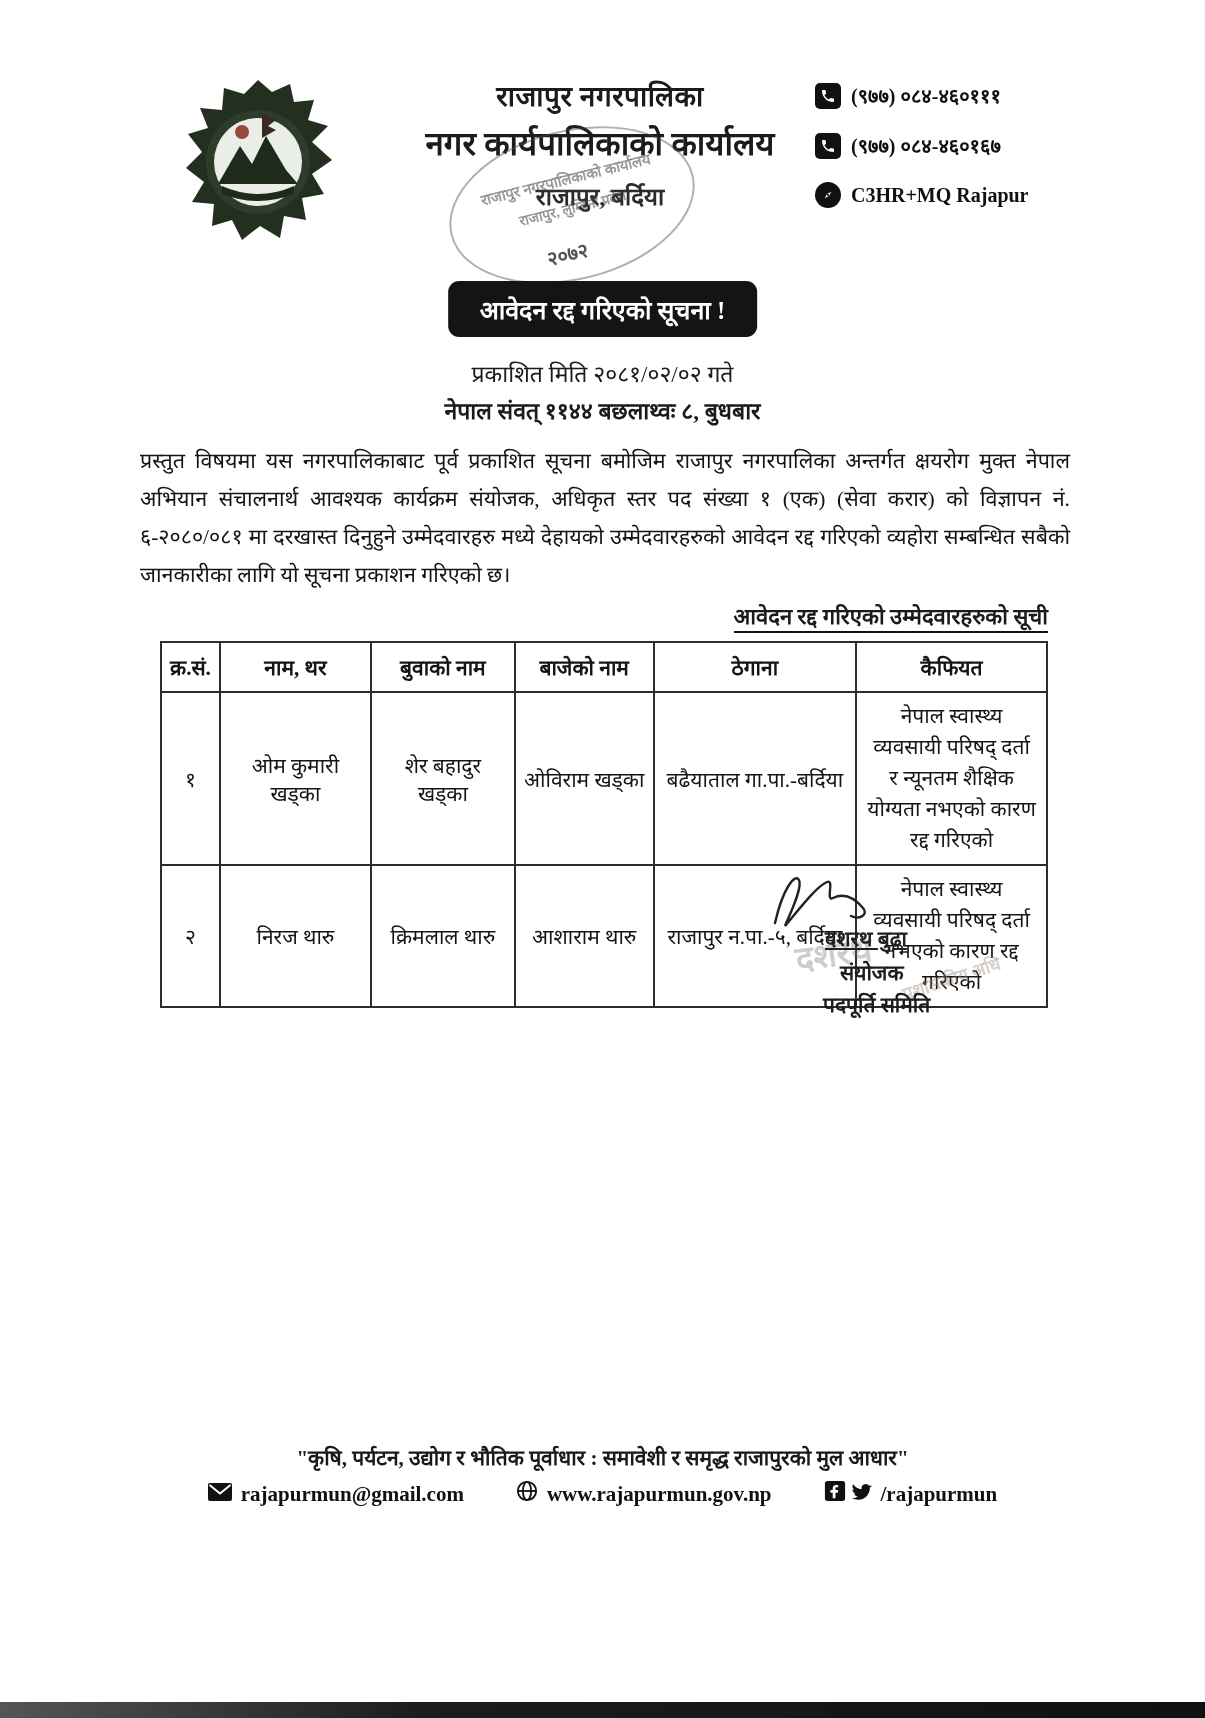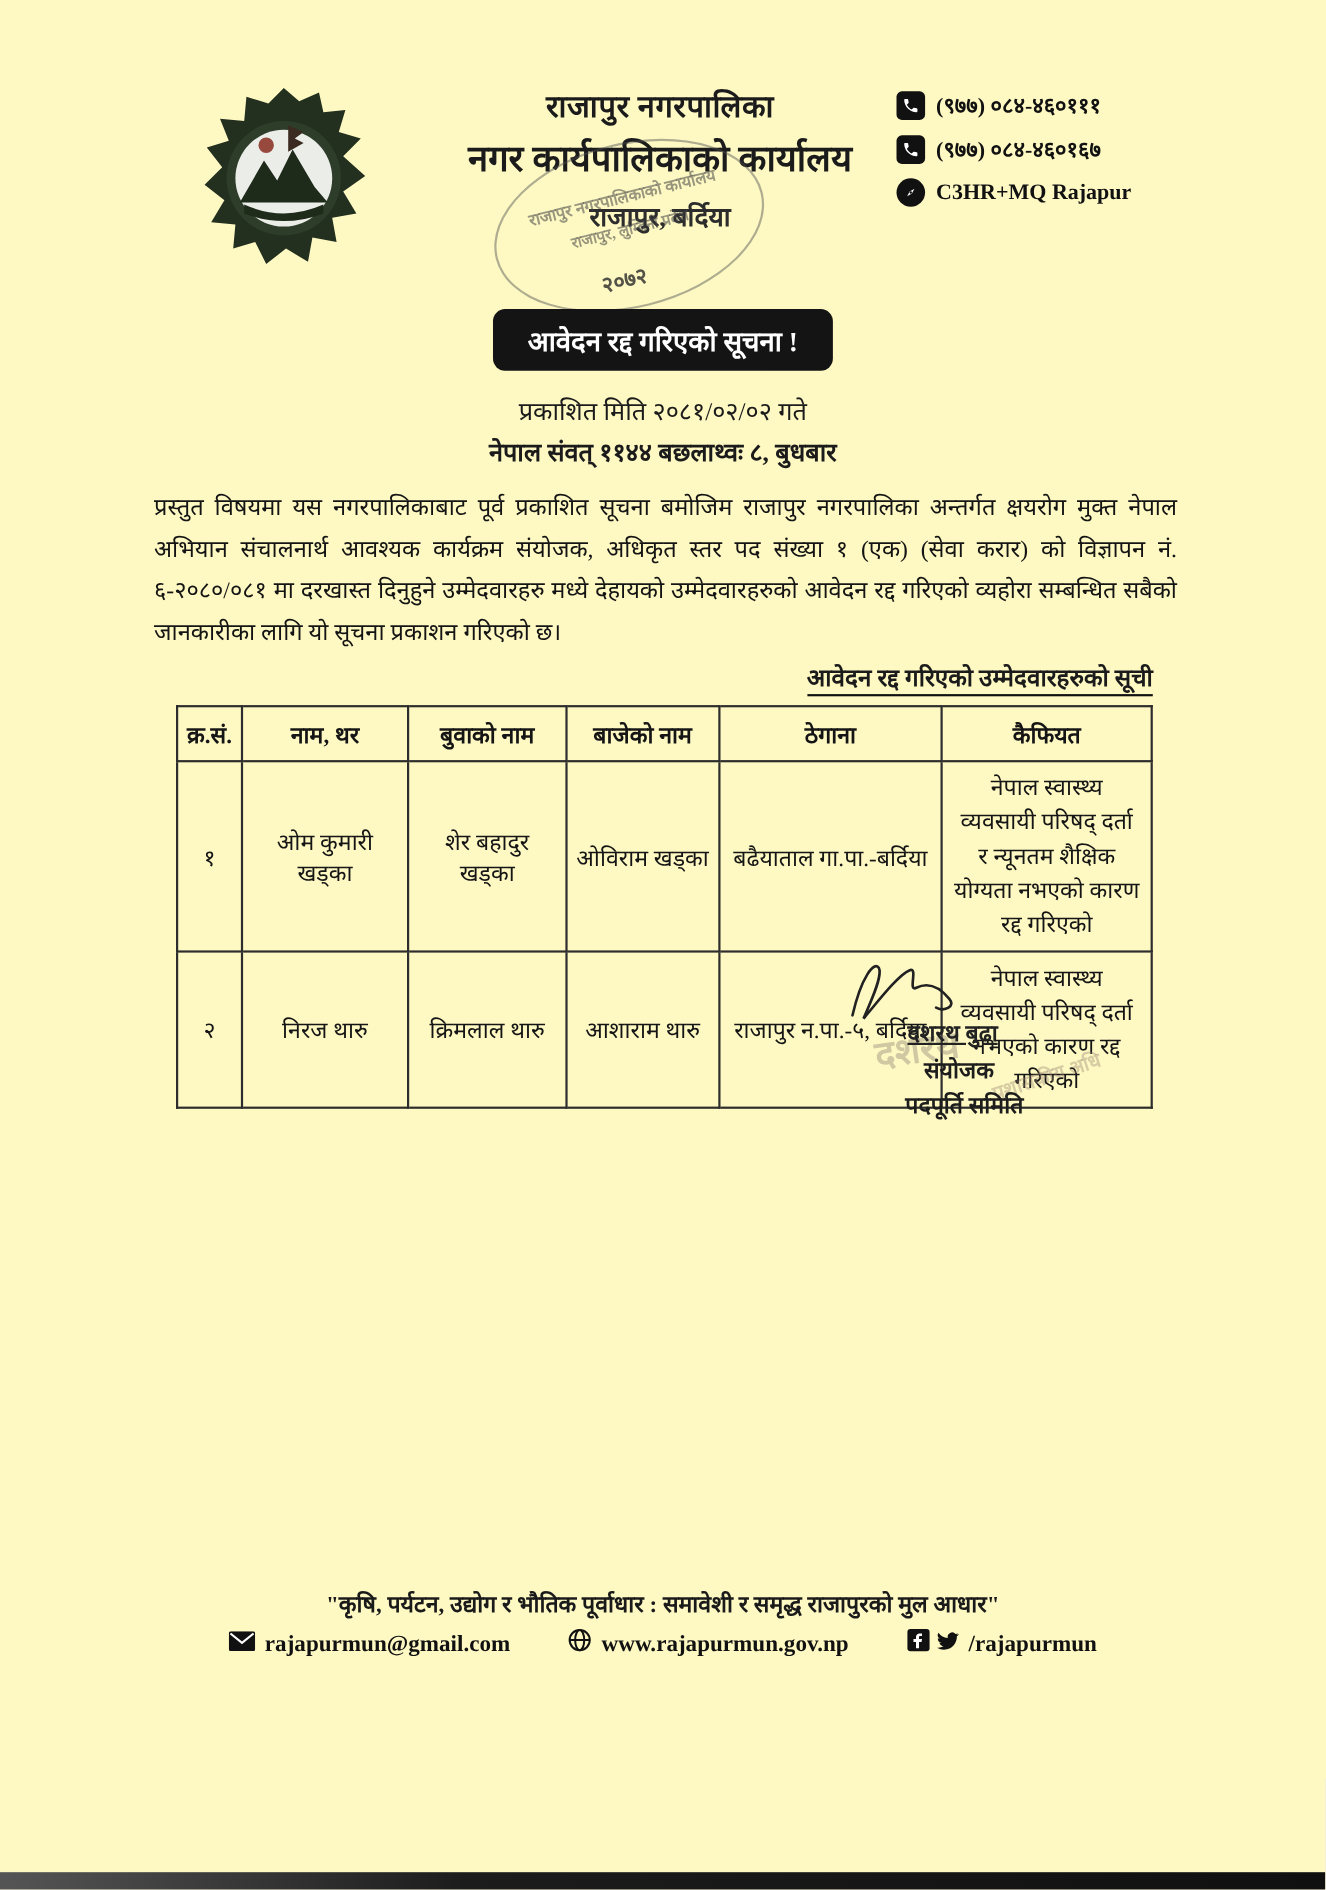--- a/index.html
+++ b/index.html
@@ -1,41 +1,41 @@
 <!DOCTYPE html>
 <html><head>
 <meta charset="utf-8">
 <style>
   * { margin:0; padding:0; box-sizing:border-box; }
   html,body { background:#e9e9e7; }
   body { font-family:"Liberation Serif", "DejaVu Serif", serif; }
   .page {
     position:relative; width:1205px; height:1718px; margin:0 auto;
-    background:#fef9c3; color:#1b1b1b; overflow:hidden;
+    background:#ffffff; color:#1b1b1b; overflow:hidden;
   }
   
   .logo { position:absolute; left:182px; top:76px; width:152px; height:170px; }
   .header-center { position:absolute; left:330px; top:76px; width:540px; text-align:center; }
   .muni-name  { font-size:28px; font-weight:bold; letter-spacing:.5px; }
   .office-name{ font-size:33px; font-weight:bold; margin-top:6px; }
   .addr1 { font-size:24px; font-weight:bold; margin-top:14px; color:#2c2c2c; }
   .addr2 { font-size:24px; font-weight:bold; margin-top:10px; color:#2c2c2c; }
   .stamp {
     position:absolute; left:447px; top:130px; width:250px; height:150px;
     transform:rotate(-14deg); pointer-events:none;
   }
   .stamp-ring {
     position:absolute; inset:0; border:2px solid rgba(80,80,80,.45);
     border-radius:50%;
   }
   .stamp-line { position:absolute; width:100%; text-align:center; color:rgba(70,70,70,.55); font-weight:bold; }
   .stamp-line.l1 { top:38px; font-size:15px; }
   .stamp-line.l2 { top:68px; font-size:14px; }
   .stamp-year { position:absolute; left:88px; top:108px; font-size:20px; font-weight:bold; color:rgba(40,40,40,.8); }
-  .contacts { position:absolute; left:815px; top:82px; display:flex; flex-direction:column; gap:13px;justify-content:space-between; }
+  .contacts { position:absolute; left:815px; top:82px; display:flex; flex-direction:column; gap:23px;justify-content:space-between; }
   .contact-row { display:flex; align-items:center; gap:10px; font-size:20px; font-weight:bold; color:#111; }
   .icon-badge {
     display:inline-flex; align-items:center; justify-content:center;
     width:26px; height:26px; background:#111; border-radius:5px; flex:0 0 auto;
   }
   .icon-circle {
     display:inline-flex; align-items:center; justify-content:center;
     width:26px; height:26px; background:#111; border-radius:50%; flex:0 0 auto;
   }
   

